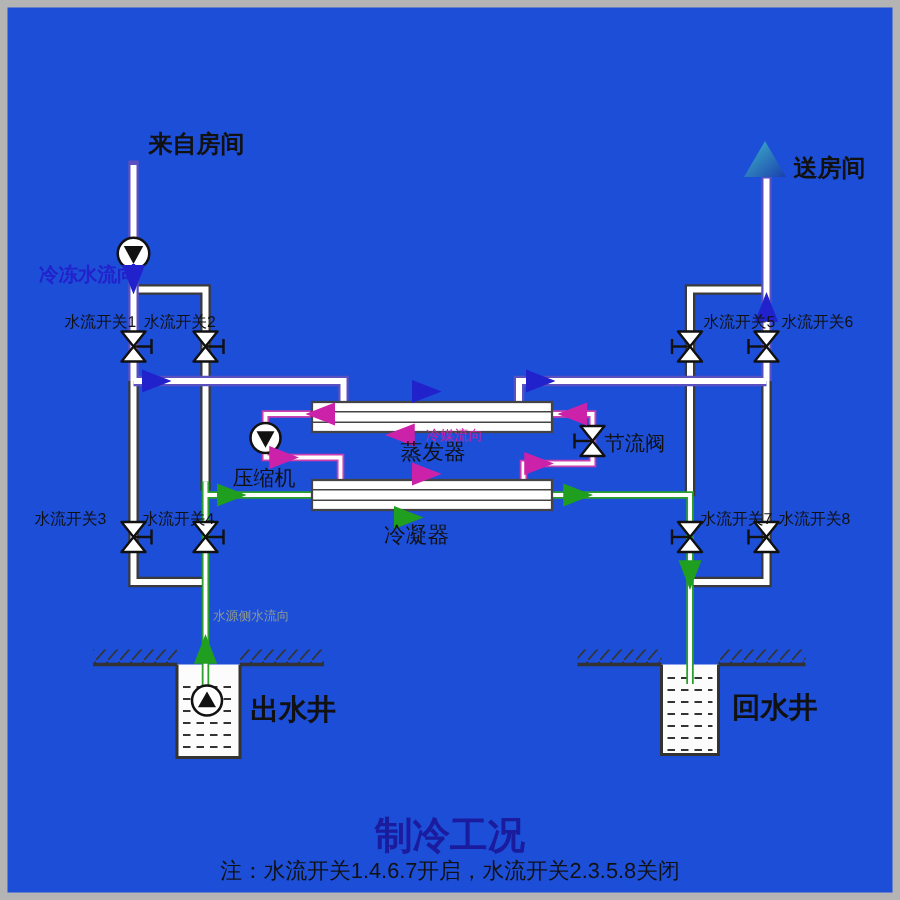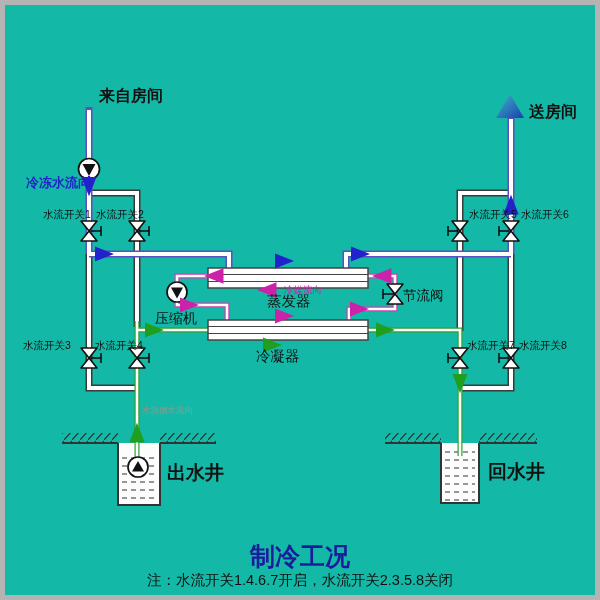--- a/index.html
+++ b/index.html
@@ -1,20 +1,20 @@
 <!DOCTYPE html>
 <html><head>
 <meta charset="utf-8">
 <style>
   html,body{margin:0;padding:0;background:#fff;}
   .frame{
     position:relative;
     width:590px;height:590px;
     border:5px solid #b4b4b4;
-    background:#14b8a6;
+    background:#1d4ed8;
     box-sizing:content-box;
     font-family:"Liberation Sans", sans-serif;
   }
   svg{position:absolute;left:0;top:0;}
   text{font-family:"Liberation Sans", sans-serif;}
 </style>
 </head>
 <body>
 
 <div class="frame">

